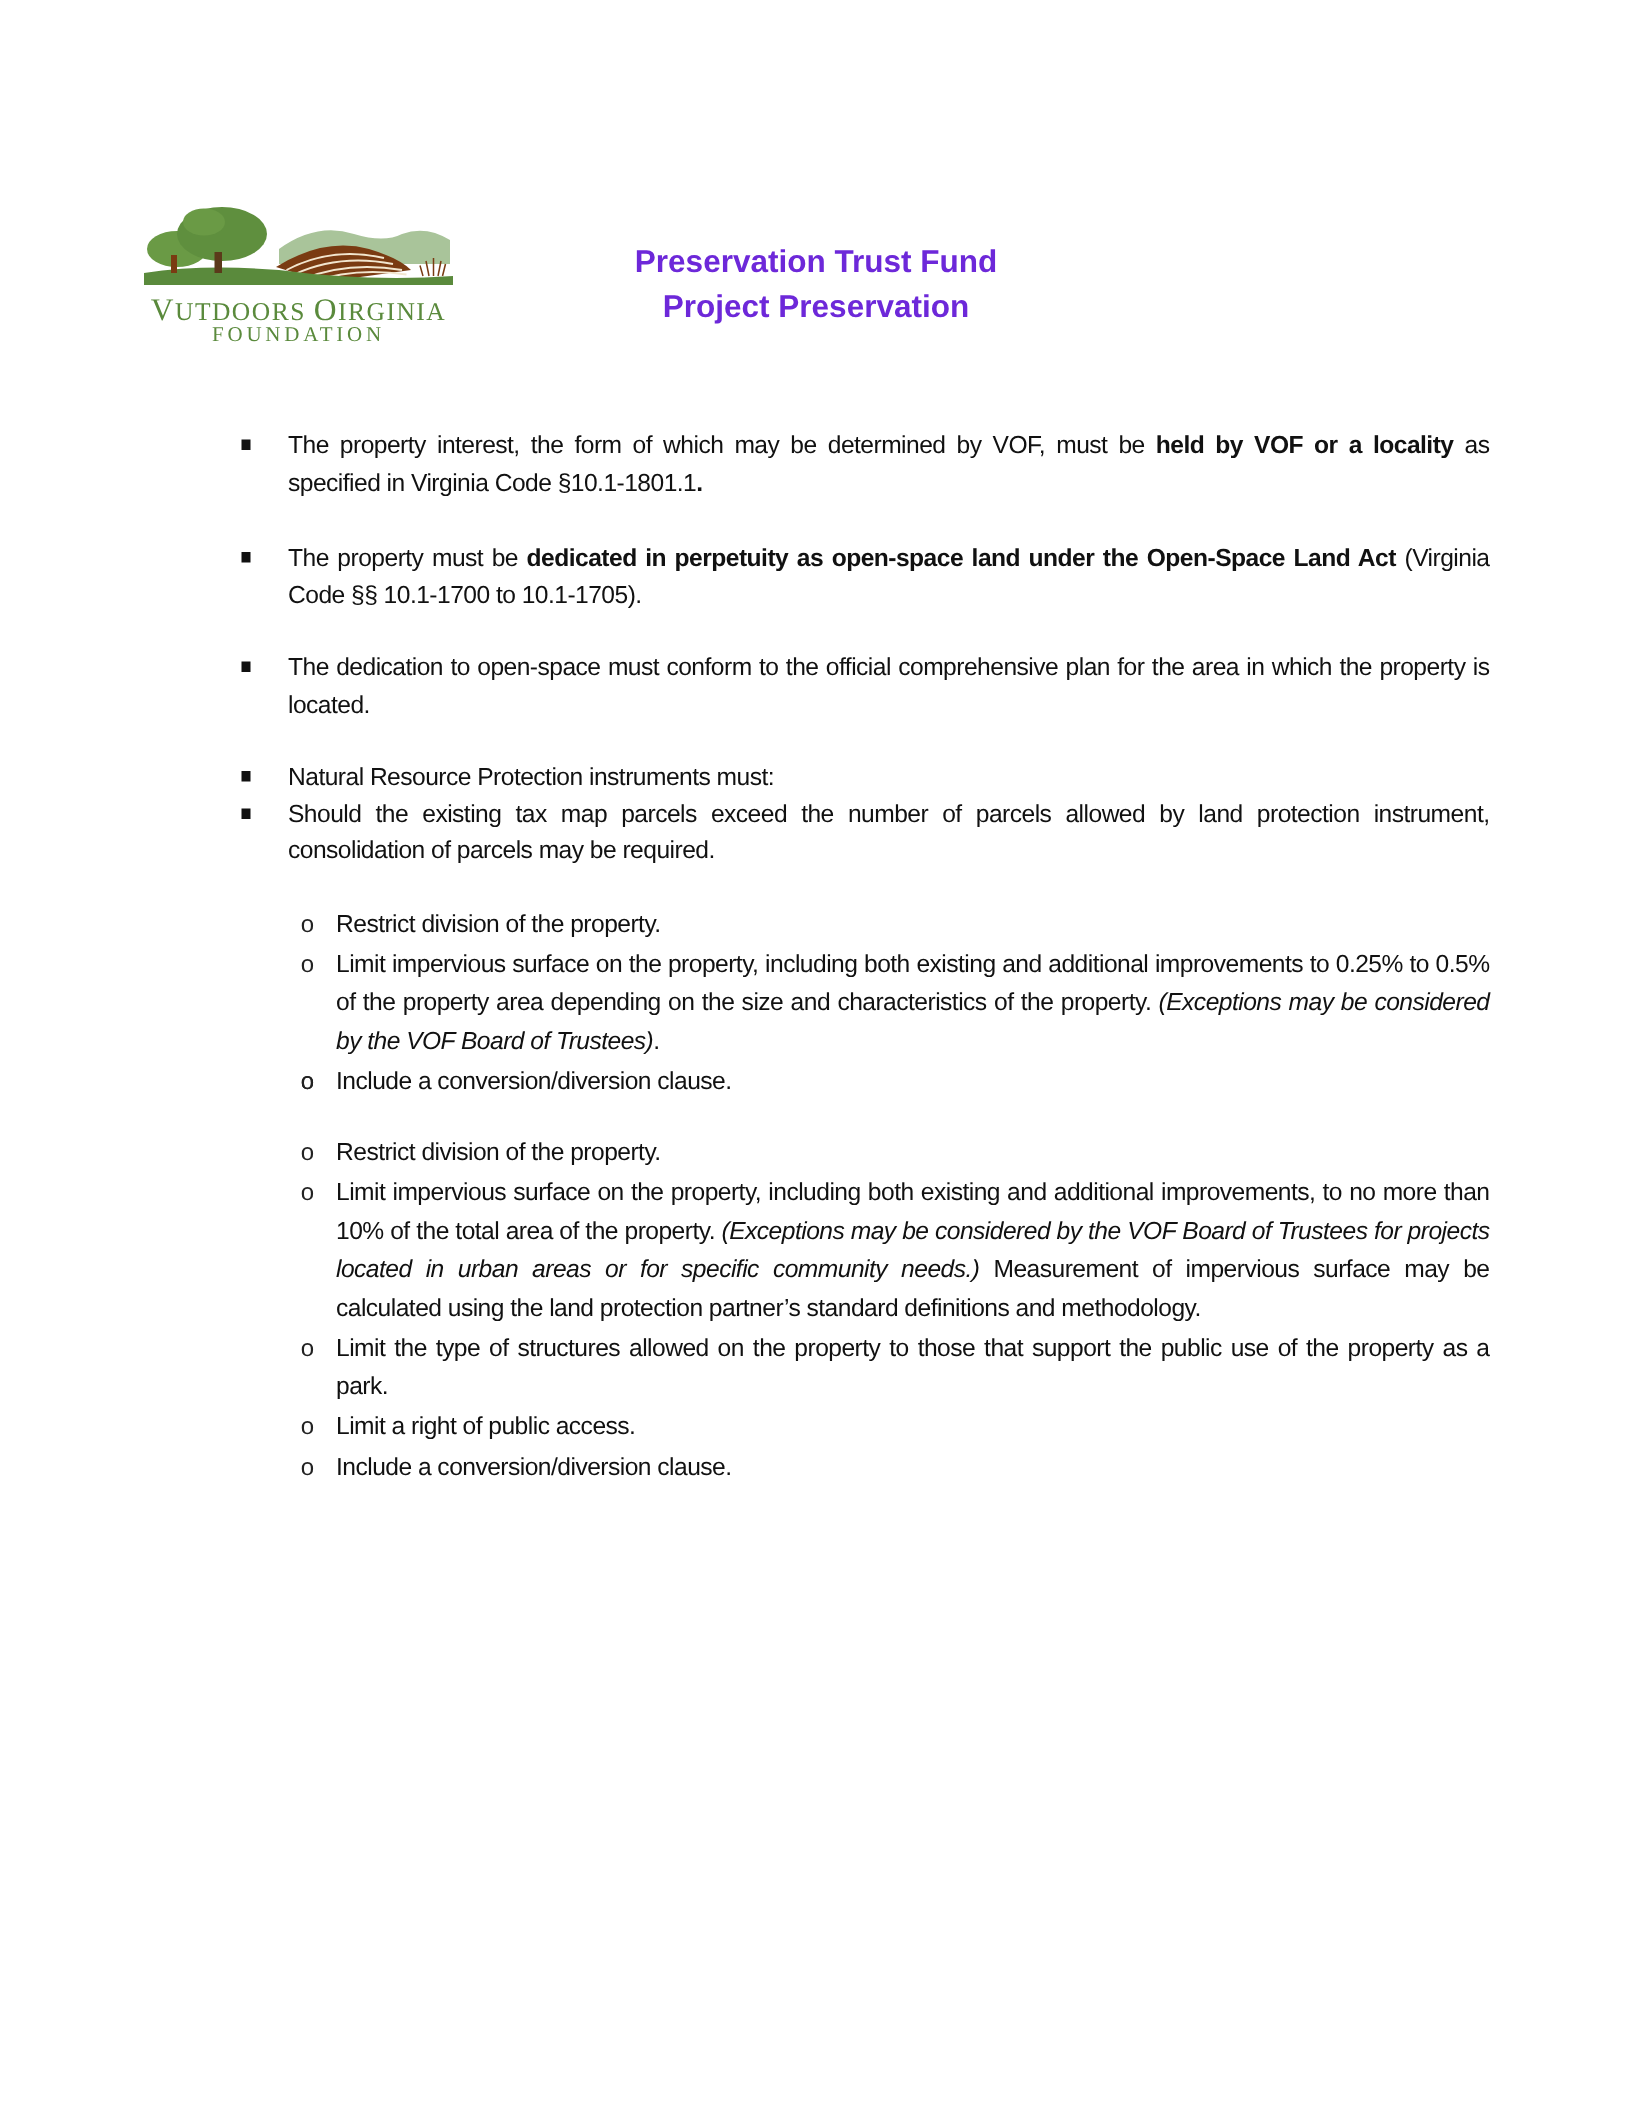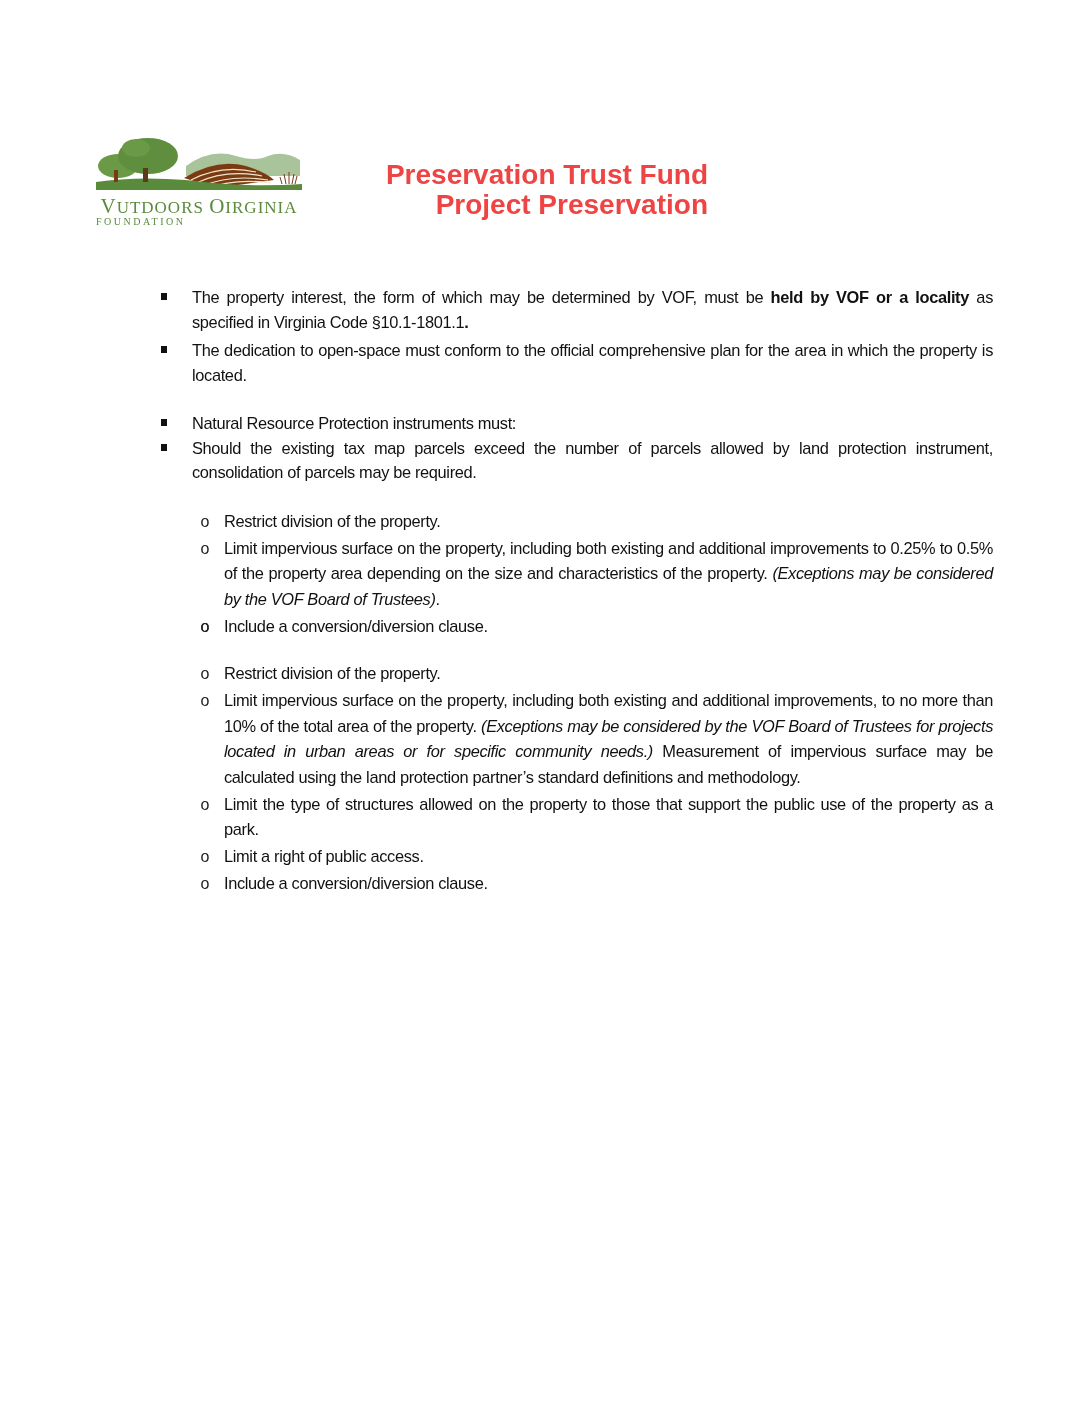--- a/index.html
+++ b/index.html
@@ -9,37 +9,37 @@
     }
     .logo { position: absolute; left: 96px; top: 136px; width: 206px; height: 92px; }
     .logo svg { display: block; }
     .logo-name {
       position: absolute; left: 0; top: 58px; width: 206px; text-align: center;
       font-family: "Liberation Serif", serif; color: #5a8a3c; font-size: 17px;
       letter-spacing: 1px; white-space: nowrap;
     }
     .logo-name .big { font-size: 21px; }
     .logo-sub {
-      position: absolute; left: 0; top: 80px; width: 206px; text-align: left;
-      font-family: "Liberation Serif", serif; color: #5a8a3c; font-size: 10px;
+      position: absolute; left: 0; top: 80px; width: 206px; text-align: center;
+      font-family: "Liberation Serif", serif; color: #5a8a3c; font-size: 14px;
       letter-spacing: 2.5px;
     }
     .title {
-      position: absolute; left: 380px; top: 160px; width: 328px; text-align: right;
-      font-weight: bold; font-size: 28px; line-height: 30px; color: #ef4444;
+      position: absolute; left: 380px; top: 160px; width: 328px; text-align: center;
+      font-weight: bold; font-size: 21px; line-height: 30px; color: #6d28d9;
     }
     .content {
       position: absolute; left: 160px; top: 285px; width: 833px;
       font-size: 16.4px; line-height: 24.5px; letter-spacing: -0.35px;
     }
     .item { position: relative; padding-left: 32px; text-align: justify; }
     .item .bullet {
       position: absolute; left: 1px; top: 8px; width: 6px; height: 7px; background: #111;
     }
-    .item.g1 { margin-bottom: 4px; }
+    .item.g1 { margin-bottom: 26px; }
     .item.g2 { margin-bottom: 24px; }
     .sub { position: relative; padding-left: 64px; text-align: justify; margin-top: 1.5px; line-height: 25.5px; }
     .sub .obul {
       position: absolute; left: 65px; top: 0; font-size: 16px; color: #222;
       transform: translateX(-100%); margin-left: -16px;
     }
     b { font-weight: bold; }
     i { font-style: italic; }
   </style>
 </head>
@@ -88,20 +88,24 @@
   <div>Project Preservation</div>
 </div>
 
 <div class="content">
   <div class="item g1">
     <span class="bullet"></span>
     <span>The property interest, the form of which may be determined by VOF, must be </span><b>held by VOF or a locality</b><span> as specified in Virginia Code §10.1-1801.1</span><b>.</b>
   </div>
   <div class="item g2">
     <span class="bullet"></span>
+    <span>The property must be </span><b>dedicated in perpetuity as open-space land under the Open-Space Land Act</b><span> (Virginia Code §§ 10.1-1700 to 10.1-1705).</span>
+  </div>
+  <div class="item g2">
+    <span class="bullet"></span>
     <span>The dedication to open-space must conform to the official comprehensive plan for the area in which the property is located.</span>
   </div>
   <div class="item">
     <span class="bullet"></span>
     <span>Natural Resource Protection instruments must:</span>
   </div>
   <div class="item g2">
     <span class="bullet"></span>
     <span>Should the existing tax map parcels exceed the number of parcels allowed by land protection instrument, consolidation of parcels may be required.</span>
   </div>

